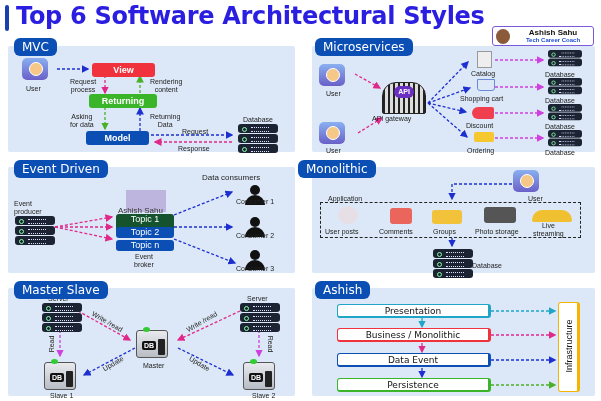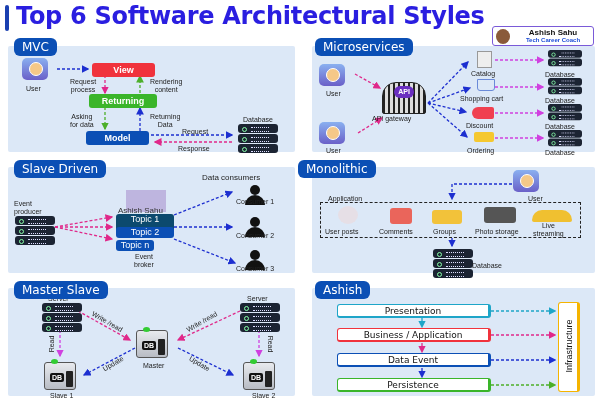--- a/index.html
+++ b/index.html
@@ -43,21 +43,21 @@
 
 <div class="panel" style="left:8px;top:46px;width:287px;height:106px"></div>
 <div class="panel" style="left:312px;top:46px;width:283px;height:106px"></div>
 <div class="panel" style="left:8px;top:167px;width:287px;height:106px"></div>
 <div class="panel" style="left:312px;top:167px;width:283px;height:106px"></div>
 <div class="panel" style="left:8px;top:288px;width:287px;height:108px"></div>
 <div class="panel" style="left:312px;top:288px;width:283px;height:108px"></div>
 
 <div class="ptag" style="left:14px;top:38px">MVC</div>
 <div class="ptag" style="left:315px;top:38px">Microservices</div>
-<div class="ptag" style="left:14px;top:160px">Slave Driven</div>
+<div class="ptag" style="left:14px;top:160px">Event Driven</div>
 <div class="ptag" style="left:298px;top:160px">Monolithic</div>
 <div class="ptag" style="left:14px;top:281px">Master Slave</div>
 <div class="ptag" style="left:315px;top:281px">Ashish</div>
 
 <svg width="601" height="401">
   <defs>
     <marker id="ab" markerWidth="6" markerHeight="6" refX="5" refY="3" orient="auto">
         <path d="M0,0 L6,3 L0,6 z" fill="#1d2fd0"></path>
       </marker>
     <marker id="ap" markerWidth="6" markerHeight="6" refX="5" refY="3" orient="auto">
@@ -181,23 +181,23 @@
 
 <div class="lbl" style="left:14px;top:200px;white-space:pre;text-align:left">Event
 producer</div>
 <div class="db" style="left:15px;top:216px">
     <div></div>
     <div></div>
     <div></div>
   </div>
 <div style="position:absolute;left:126px;top:190px;width:40px;height:22px;background:#b6a8d8;opacity:.8"></div>
 <div class="lbl" style="left:118px;top:207px;font-size:8px;color:#333">Ashish Sahu</div>
-<div class="box" style="left:116px;top:214px;width:58px;height:21px;line-height:11px;background:#0c4a6e;font-weight:normal">Topic 1</div>
+<div class="box" style="left:116px;top:214px;width:58px;height:21px;line-height:11px;background:#14532d;font-weight:normal">Topic 1</div>
 <div class="box" style="left:116px;top:227px;width:58px;height:11px;line-height:11px;background:#0b4fb5;font-weight:normal">Topic 2</div>
-<div class="box" style="left:116px;top:240px;width:38px;height:11px;line-height:11px;background:#0b4fb5;font-weight:normal">Topic n</div>
+<div class="box" style="left:116px;top:240px;width:58px;height:11px;line-height:11px;background:#0b4fb5;font-weight:normal">Topic n</div>
 <div class="lbl" style="left:134px;top:253px;white-space:pre">Event
 broker</div>
 <div class="lbl" style="left:202px;top:174px;font-size:8px">Data consumers</div>
 <div class="person" style="left:244px;top:185px"></div>
 <div class="lbl" style="left:236px;top:198px">Consumer 1</div>
 <div class="person" style="left:244px;top:217px"></div>
 <div class="lbl" style="left:236px;top:232px">Consumer 2</div>
 <div class="person" style="left:244px;top:250px"></div>
 <div class="lbl" style="left:236px;top:265px">Consumer 3</div>
 
@@ -248,17 +248,17 @@
 <div class="dbcube" style="left:44px;top:362px">
     <span>DB</span>
   </div>
 <div class="lbl" style="left:50px;top:392px">Slave 1</div>
 <div class="dbcube" style="left:243px;top:362px">
     <span>DB</span>
   </div>
 <div class="lbl" style="left:252px;top:392px">Slave 2</div>
 
 <div class="layer" style="top:304px;border:1px solid #1ea5c8;border-right-width:3px;border-bottom-width:2px">Presentation</div>
-<div class="layer" style="top:328px;border:1px solid #f0323c;border-right-width:3px;border-bottom-width:2px">Business / Application</div>
+<div class="layer" style="top:328px;border:1px solid #f0323c;border-right-width:3px;border-bottom-width:2px">Business / Monolithic</div>
 <div class="layer" style="top:353px;border:1px solid #0b4fb5;border-right-width:3px;border-bottom-width:2px">Data Event</div>
 <div class="layer" style="top:378px;border:1px solid #3ab52a;border-right-width:3px;border-bottom-width:2px">Persistence</div>
 <div style="position:absolute;left:558px;top:302px;width:22px;height:90px;background:#fff;border:1px solid #f5b400;border-right-width:3px;border-radius:3px"></div>
 <div style="position:absolute;left:528px;top:341px;width:82px;text-align:center;font-size:9px;transform:rotate(-90deg);color:#111">Infrastructure</div>
 
 </body></html>

